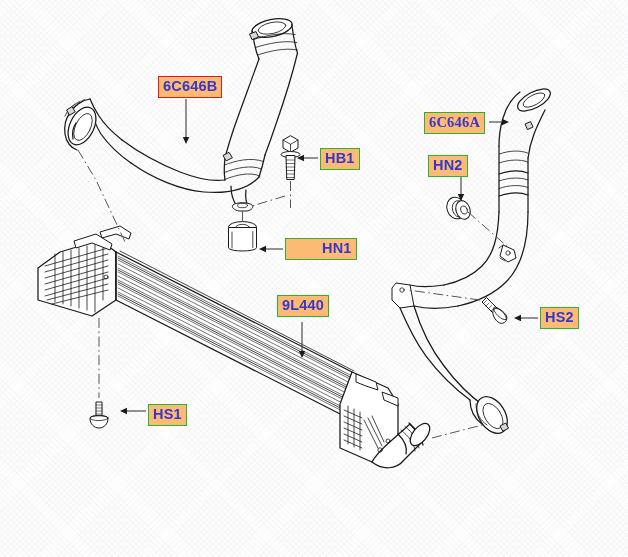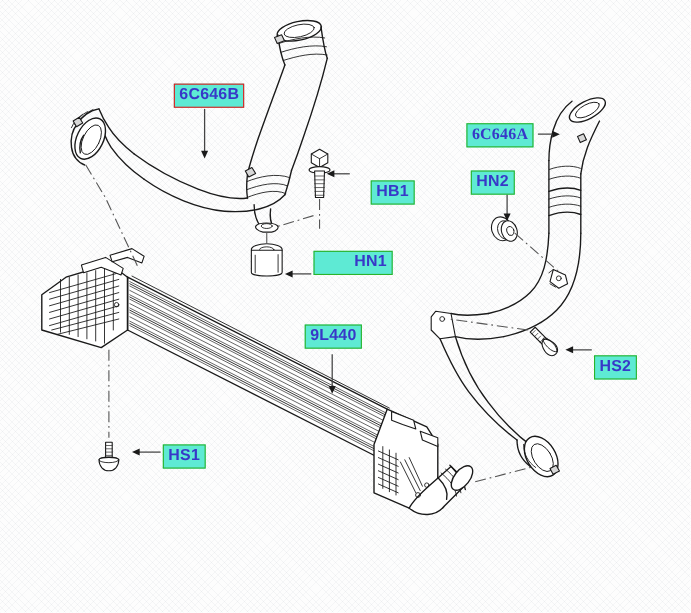--- a/index.html
+++ b/index.html
@@ -27,21 +27,21 @@
       repeating-linear-gradient(45deg,  rgba(140,150,165,0.085) 0px, rgba(140,150,165,0.085) 0.6px, rgba(0,0,0,0) 0.6px, rgba(0,0,0,0) 4.2px),
       repeating-linear-gradient(-45deg, rgba(140,150,165,0.075) 0px, rgba(140,150,165,0.075) 0.6px, rgba(0,0,0,0) 0.6px, rgba(0,0,0,0) 4.2px);
     pointer-events: none;
   }
   #art {
     position: absolute;
     left: 0; top: 0;
   }
   .label {
     position: absolute;
-    background: #5eead4;
+    background: #fdba74;
     color: #3838c8;
     font-weight: bold;
     font-size: 14.5px;
     letter-spacing: 0.2px;
     line-height: 1;
     padding: 2px 4px 3px 4px;
     white-space: nowrap;
     font-family: "Liberation Sans", sans-serif;
   }
   .label.red   { border: 1.6px solid #e01b1b; }
@@ -332,20 +332,20 @@
       <path class="lead" d="M538 318 L520 318"></path>
       <path d="M514 318 l7 -3.2 l0 6.4 z" fill="#1a1a1a"></path>
 
       <path class="lead" d="M146 411 L126 411"></path>
       <path d="M120 411 l7 -3.2 l0 6.4 z" fill="#1a1a1a"></path>
     </g>
   </svg>
 
   <div class="label red" style="left:158px; top:76px;">6C646B</div>
   <div class="label green" style="left:424px; top:112px;font-family:Liberation Serif, serif;">6C646A</div>
-  <div class="label green" style="left:337px; top:148px;margin-top:16px;">HB1</div>
+  <div class="label green" style="left:320px; top:148px;">HB1</div>
   <div class="label green" style="left:428px; top:155px;">HN2</div>
-  <div class="label green" style="left:285px; top:228px;padding-left:36px;">HN1</div>
+  <div class="label green" style="left:285px; top:238px;padding-left:36px;">HN1</div>
   <div class="label green" style="left:277px; top:295px;">9L440</div>
-  <div class="label green" style="left:540px; top:307px;margin-top:16px;">HS2</div>
+  <div class="label green" style="left:540px; top:307px;">HS2</div>
   <div class="label green" style="left:148px; top:404px;">HS1</div>
 
 </div>
 
 </body></html>

